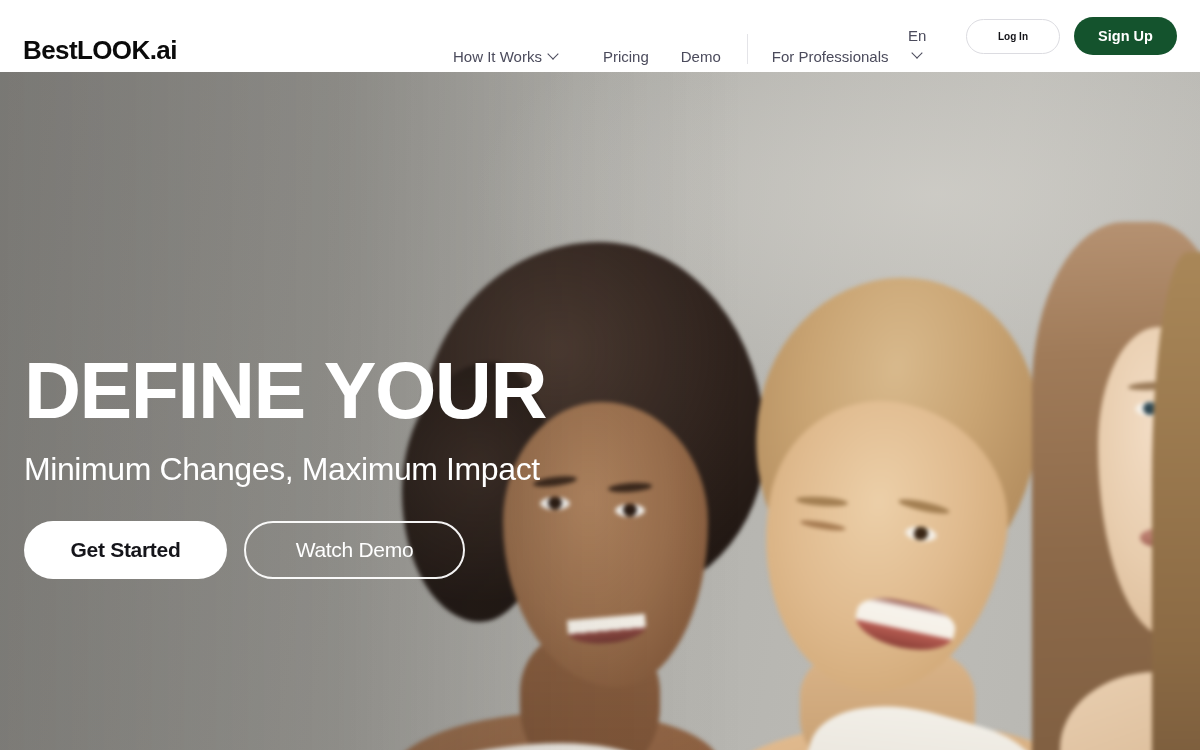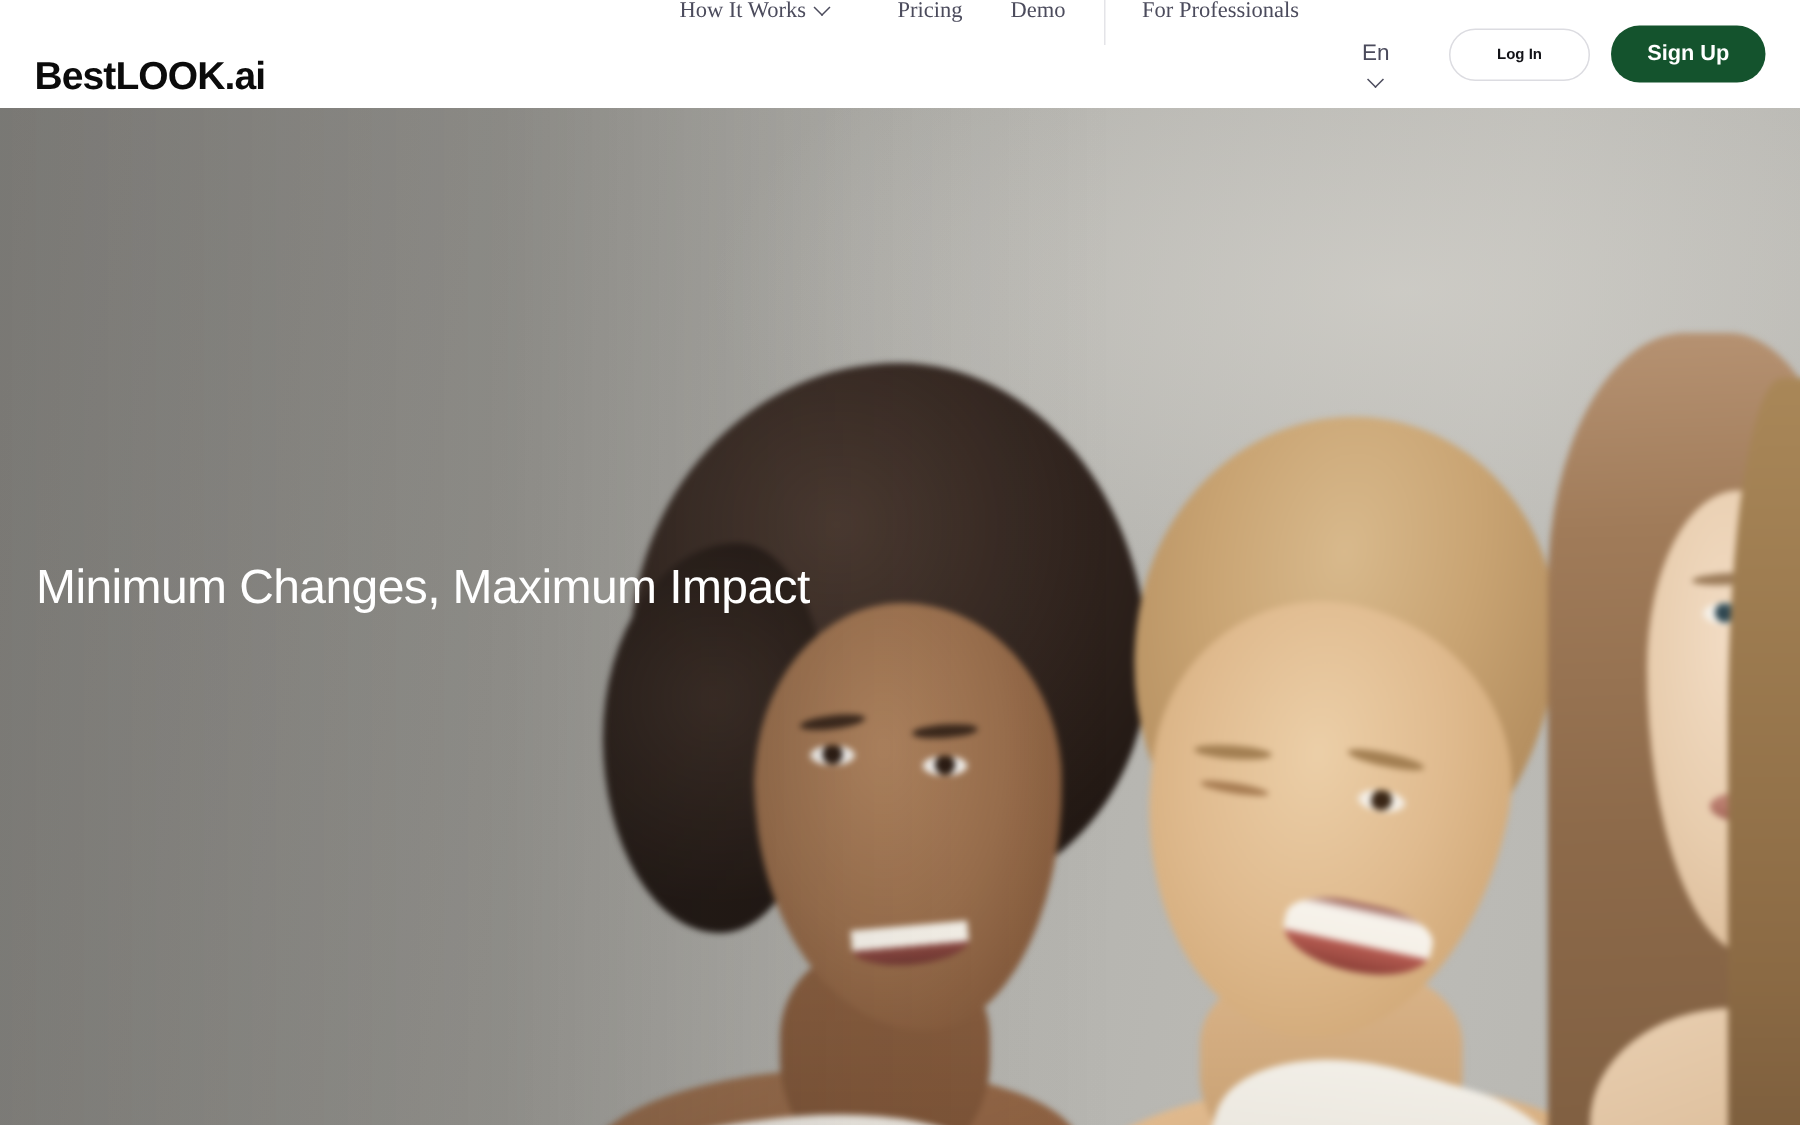--- a/index.html
+++ b/index.html
@@ -43,23 +43,22 @@
     white-space: nowrap;
     margin-top: 16px;
   }
 
   .nav {
     position: absolute;
     left: 453px;
     top: 0;
     height: 64px;
     display: flex;
-    align-items: flex-start;
+    align-items: flex-end;
     gap: 0;
-    font-family: Liberation Serif, serif;
   }
 
   .nav-link {
     font-size: 15px;
     color: #4b4b5c;
     white-space: nowrap;
     display: flex;
     align-items: center;
     gap: 7px;
     line-height: 1;
@@ -536,22 +535,27 @@
       <div class="s3-pupil"></div>
       <div class="s3-mouth"></div>
       <div class="s3-hair-right"></div>
     </div>
 
     <div class="hero-overlay"></div>
 
     <div class="hero-content">
 
       <h1 class="hero-title">
+        <div>DEFINE YOUR</div>
       </h1>
 
       <p class="hero-subtitle">Minimum Changes, Maximum Impact</p>
 
+      <div class="hero-actions">
+        <button class="btn-primary">Get Started</button>
+        <button class="btn-ghost">Watch Demo</button>
+      </div>
 
     </div>
 
   </section>
 
 </div>
 
 </body></html>

